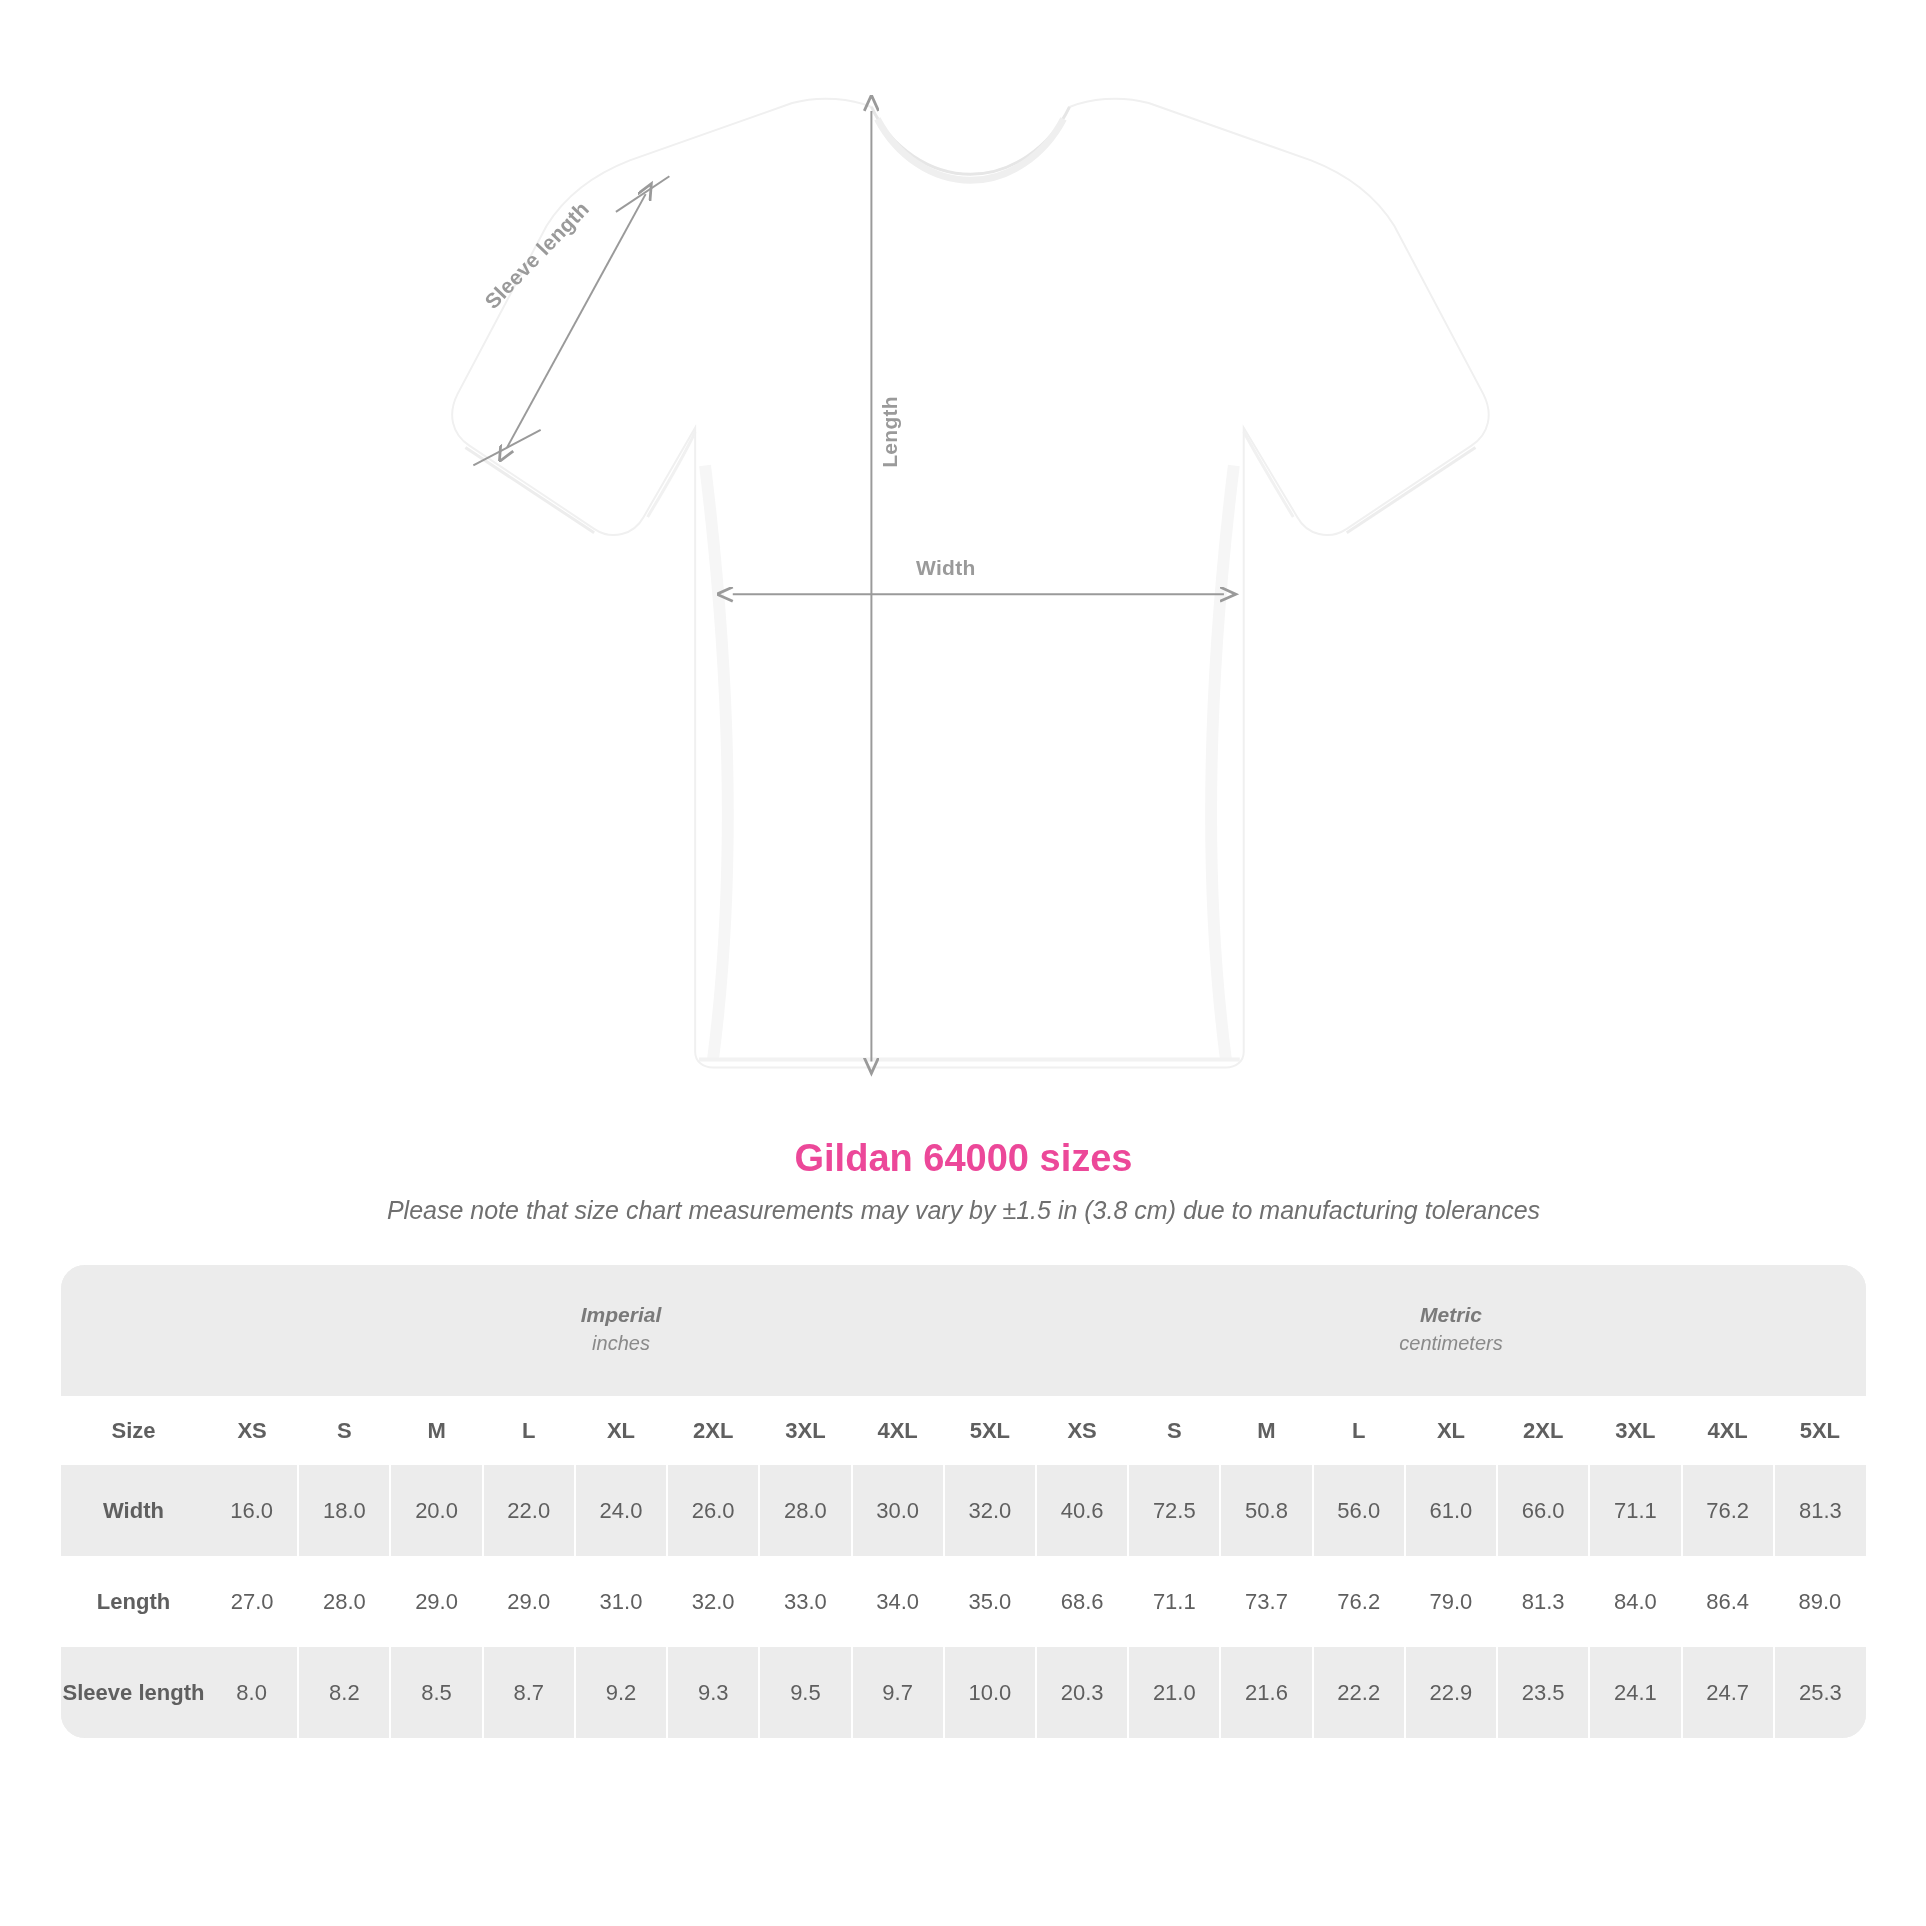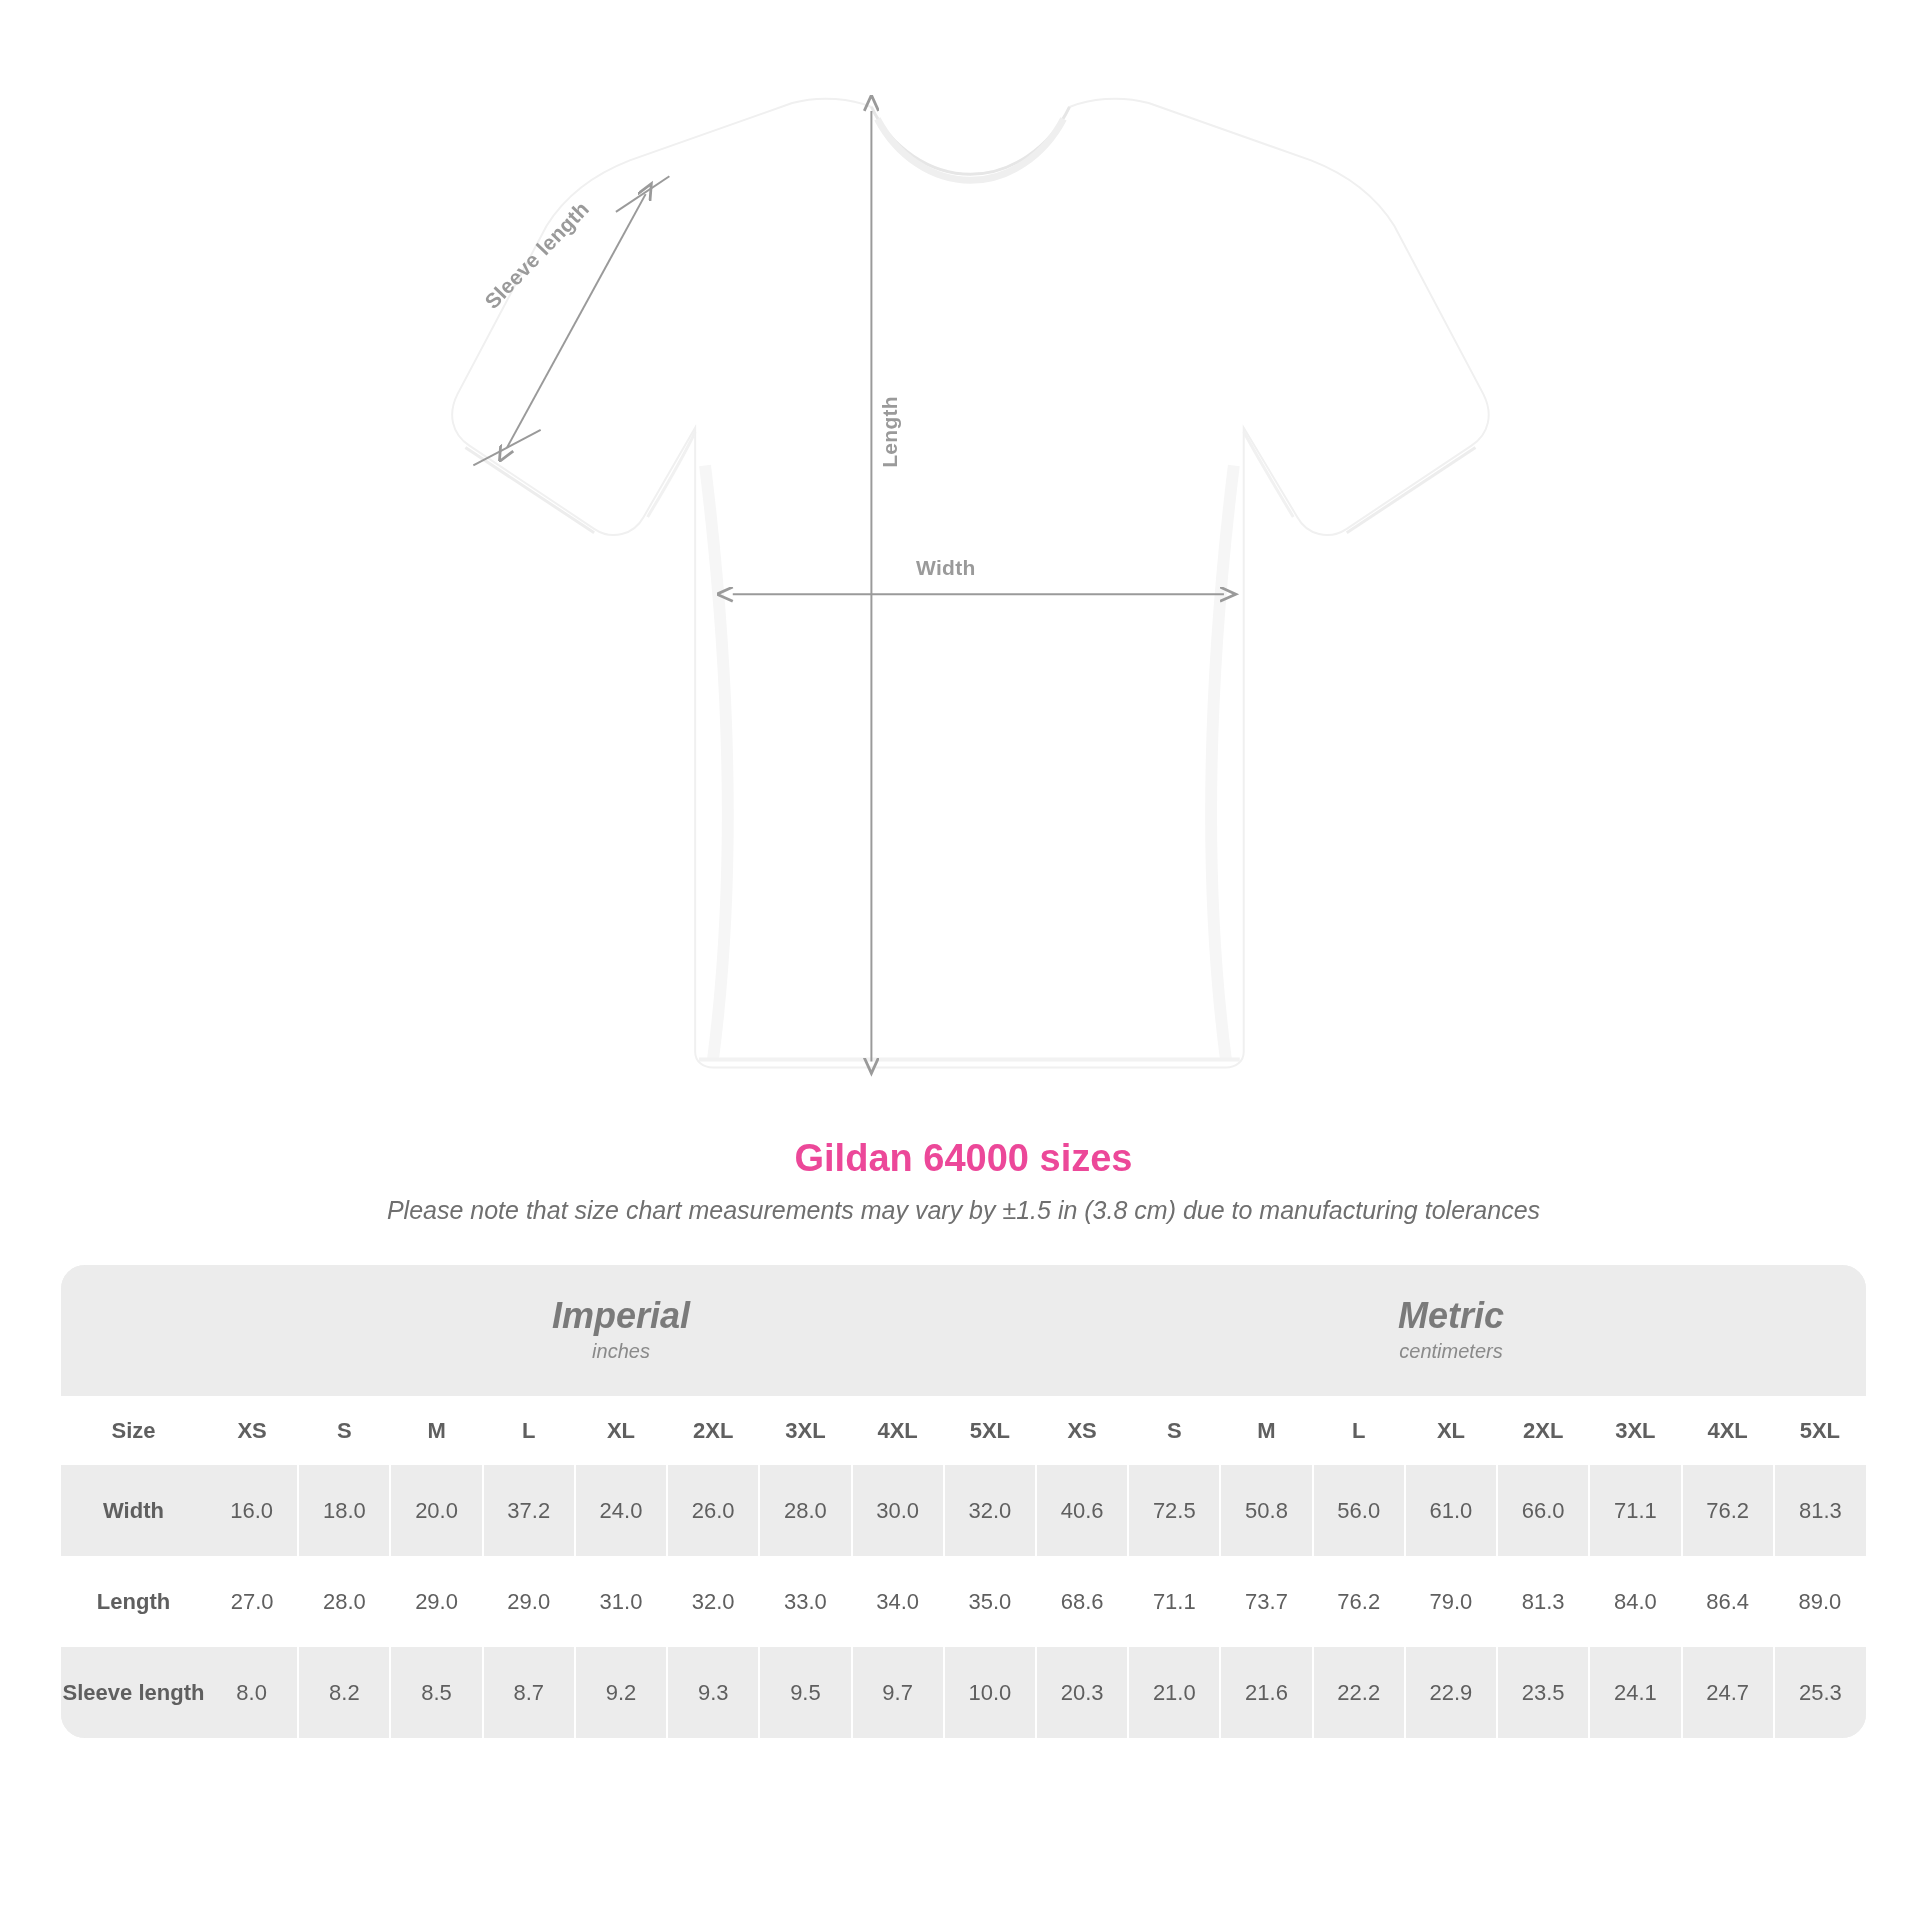--- a/index.html
+++ b/index.html
@@ -87,21 +87,21 @@
     font-size: 22px;
     color: #5f5f5f;
     border: none;
     padding: 0;
   }
   .unit-head {
     height: 131px;
     background: #ececec;
   }
   .unit-name {
-    font-size: 36px;
+    font-size: 21px;
     font-weight: bold;
     font-style: italic;
     color: #7a7a7a;
     line-height: 1.15;
   }
   .unit-sub {
     font-size: 20px;
     font-style: italic;
     color: #8a8a8a;
     line-height: 1.5;
@@ -243,21 +243,21 @@
           <td>3XL</td>
           <td>4XL</td>
           <td>5XL</td>
         </tr>
 
         <tr class="data-row alt">
           <td class="rowlabel">Width</td>
           <td class="cell-border">16.0</td>
           <td class="cell-border">18.0</td>
           <td class="cell-border">20.0</td>
-          <td class="cell-border">37.2</td>
+          <td class="cell-border">22.0</td>
           <td class="cell-border">24.0</td>
           <td class="cell-border">26.0</td>
           <td class="cell-border">28.0</td>
           <td class="cell-border">30.0</td>
           <td class="cell-border">32.0</td>
           <td class="cell-border">40.6</td>
           <td class="cell-border">72.5</td>
           <td class="cell-border">50.8</td>
           <td class="cell-border">56.0</td>
           <td class="cell-border">61.0</td>

